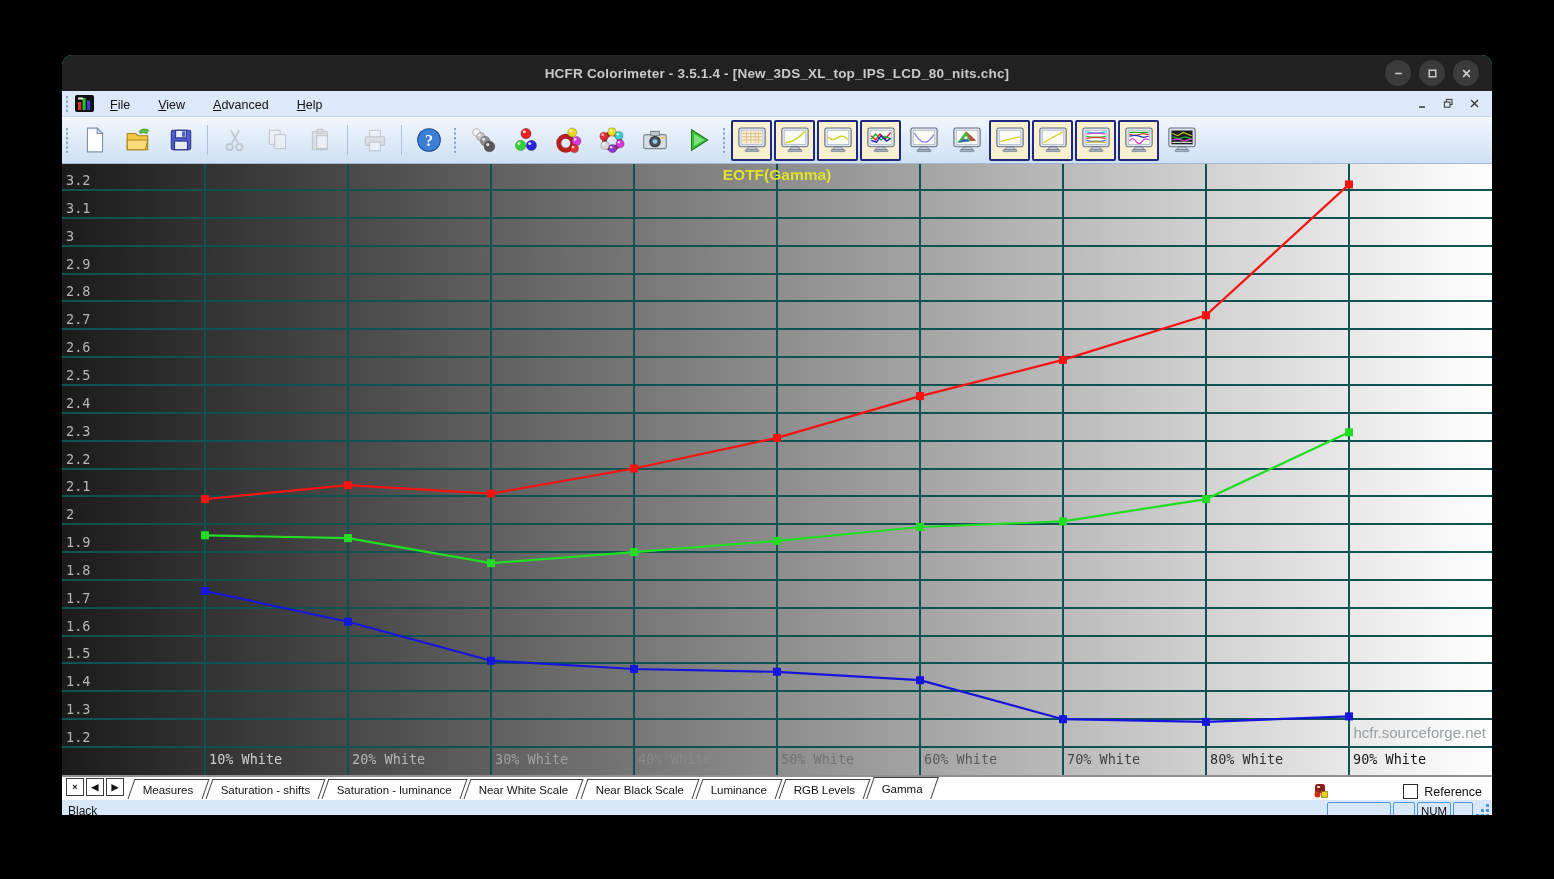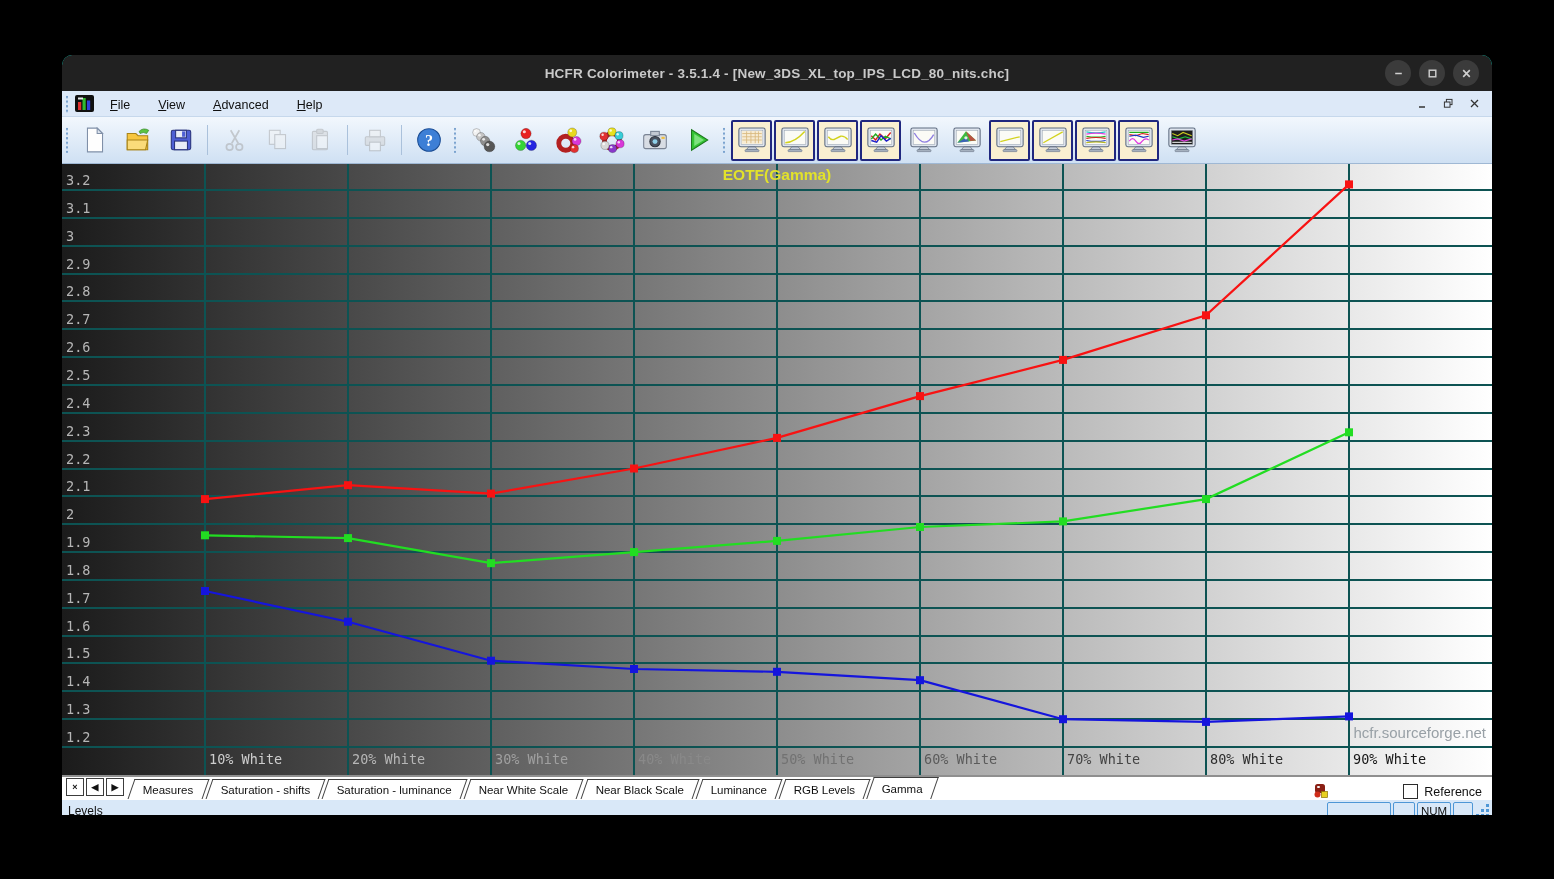--- a/index.html
+++ b/index.html
@@ -569,21 +569,21 @@
         <circle cx="5.5" cy="11.5" r="3" fill="#cf2d1a"></circle>
       </svg>
       <label class="reference">
         <span class="cb"></span>
         <span>Reference</span>
       </label>
     </div>
   </div>
 
   <div class="statusbar">
-    <span class="status-msg">Levels</span>
+    <span class="status-msg">Black</span>
     <span class="panel" style="width:62px"></span>
     <span class="panel" style="width:20px"></span>
     <span class="panel" style="width:32px">NUM</span>
     <span class="panel" style="width:18px"></span>
     <svg class="grip" viewBox="0 0 16 16">
       <g fill="#4f97d6">
           <rect x="11" y="11" width="3" height="3"></rect>
           <rect x="11" y="6" width="3" height="3"></rect>
           <rect x="6" y="11" width="3" height="3"></rect>
           <rect x="11" y="1" width="3" height="3"></rect>

